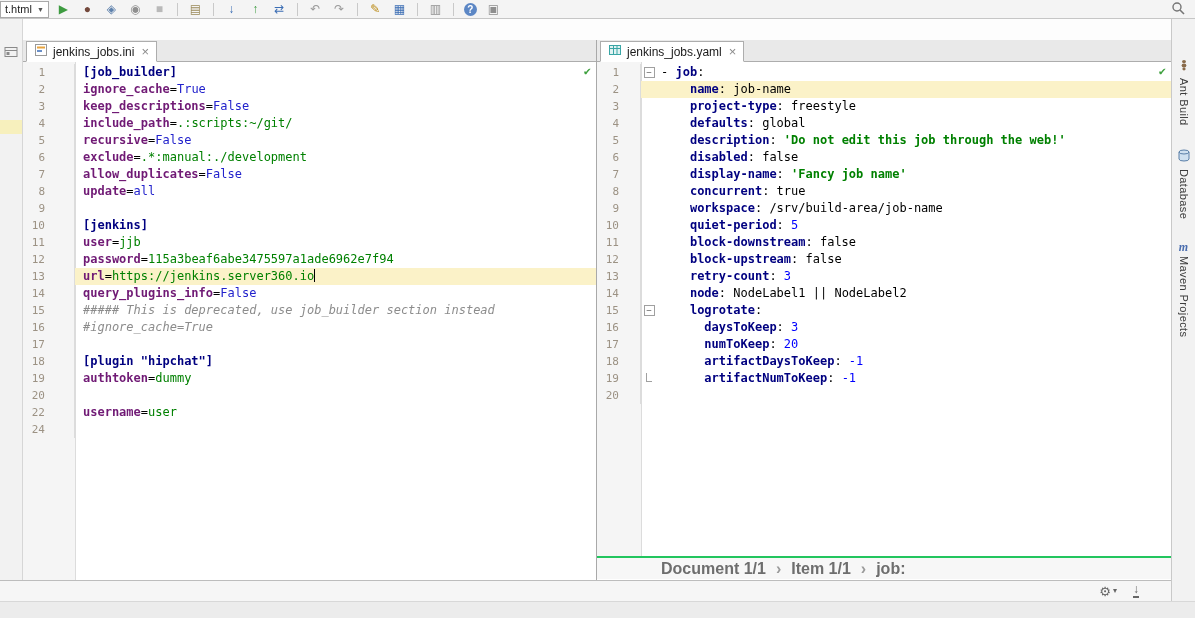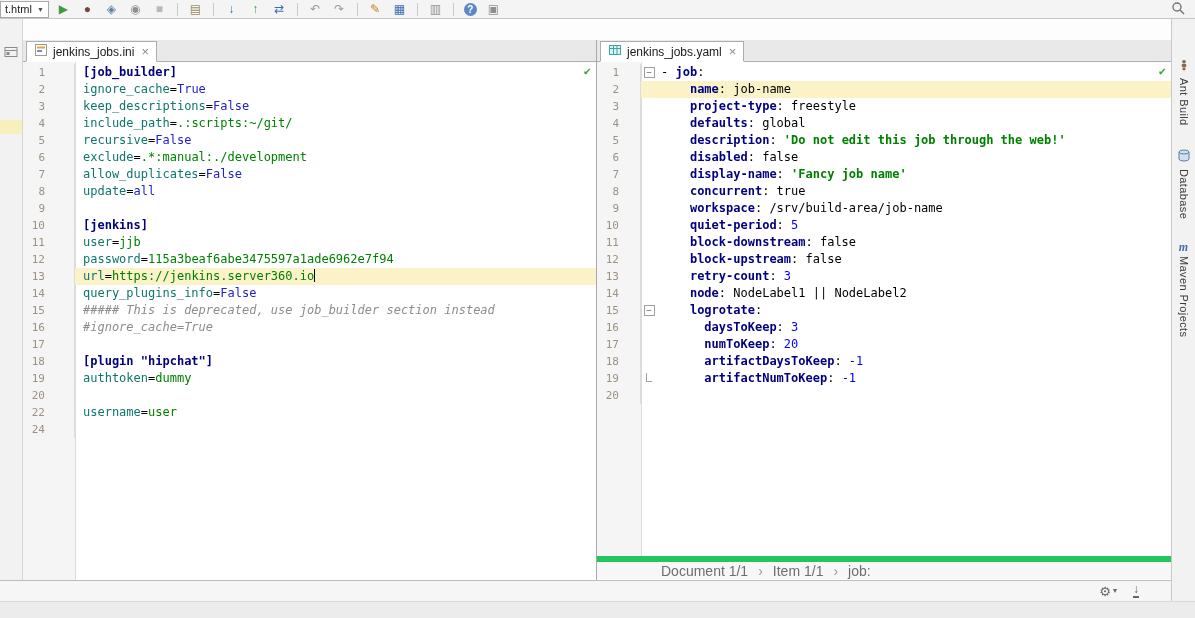--- a/index.html
+++ b/index.html
@@ -61,31 +61,31 @@
   .fold-end{width:5px;height:8px;border-left:1px solid #a0a0a0;border-bottom:1px solid #a0a0a0;margin-top:3px;}
   .code{white-space:pre;}
   .pane-left .code{padding-left:8px;}
   .pane-right .code{padding-left:4px;}
   .caret{display:inline-block;width:1px;height:13px;background:#000;vertical-align:-2px;}
   .ok-check{position:absolute;top:1px;right:5px;color:#3fa13f;font-size:12px;z-index:3;}
 
   
   .tk-p{color:#000;}
   .tk-sec{color:#000080;font-weight:bold;}
-  .tk-key{color:#0f766e;}
+  .tk-key{color:#701a75;font-weight:bold;}
   .tk-kw{color:#2222cc;}
   .tk-val{color:#008000;}
   .tk-com{color:#8c8c8c;font-style:italic;}
   .tk-yk{color:#000080;font-weight:bold;}
   .tk-ys{color:#008000;font-weight:bold;}
   .tk-yn{color:#0000ff;}
 
   
-  .crumbbar{height:23px;border-top:6px solid #22c55e;background:#f7f7f7;display:flex;align-items:center;gap:10px;
-    padding-left:64px;font-size:14px;color:#6e6e6e;box-sizing:border-box;}
+  .crumbbar{height:23px;border-top:2px solid #22c55e;background:#f7f7f7;display:flex;align-items:center;gap:10px;
+    padding-left:64px;font-size:16px;color:#6e6e6e;box-sizing:border-box;font-weight:bold;}
   .crumb{cursor:pointer;}
   .crumb-sep{color:#9a9a9a;}
 
   
   .right-stripe{position:absolute;left:1171px;top:19px;width:24px;height:582px;background:#f2f2f2;
     border-left:1px solid #c9c9c9;box-sizing:border-box;display:flex;flex-direction:column;align-items:center;padding-top:38px;}
   .stripe-item{display:flex;flex-direction:column;align-items:center;gap:3px;cursor:pointer;}
   .stripe-item + .stripe-item{margin-top:22px;}
   .vlabel{writing-mode:vertical-rl;font-size:11px;color:#3c3c3c;letter-spacing:.4px;}
   .maven-m{font-style:italic;font-weight:bold;color:#4b6eaf;font-size:12px;font-family:"Liberation Serif","DejaVu Serif",serif;line-height:1;}

